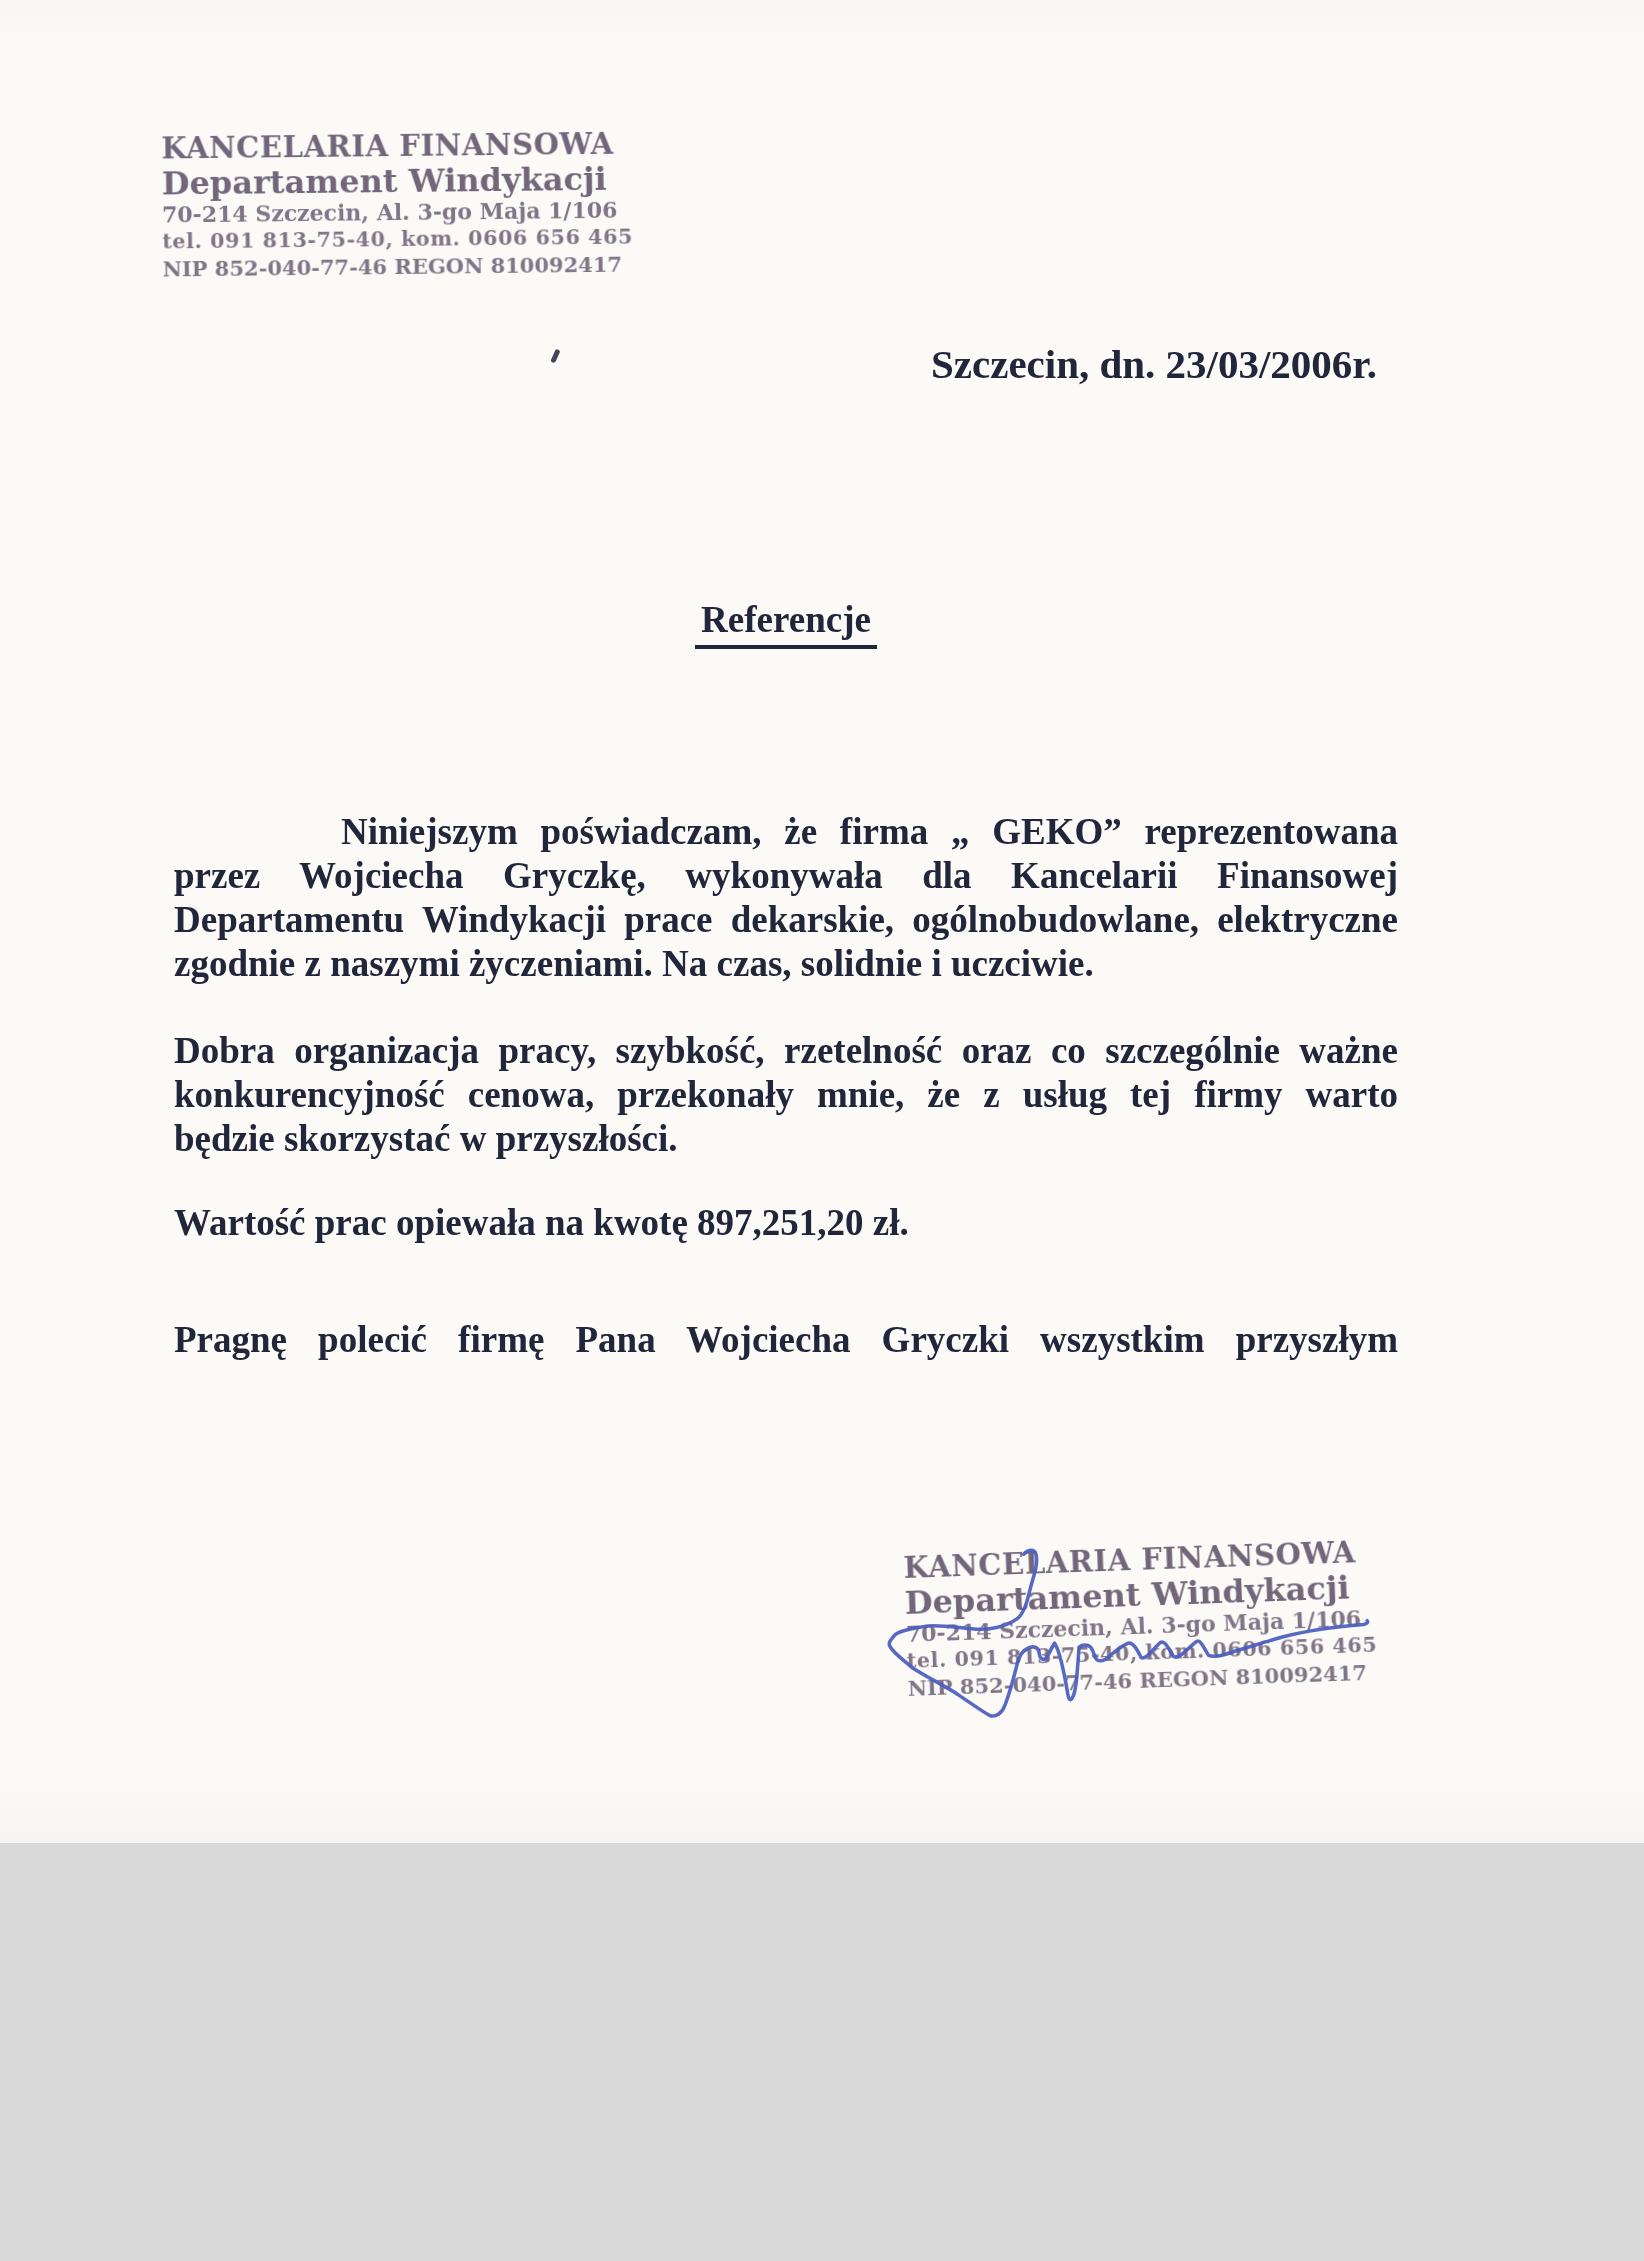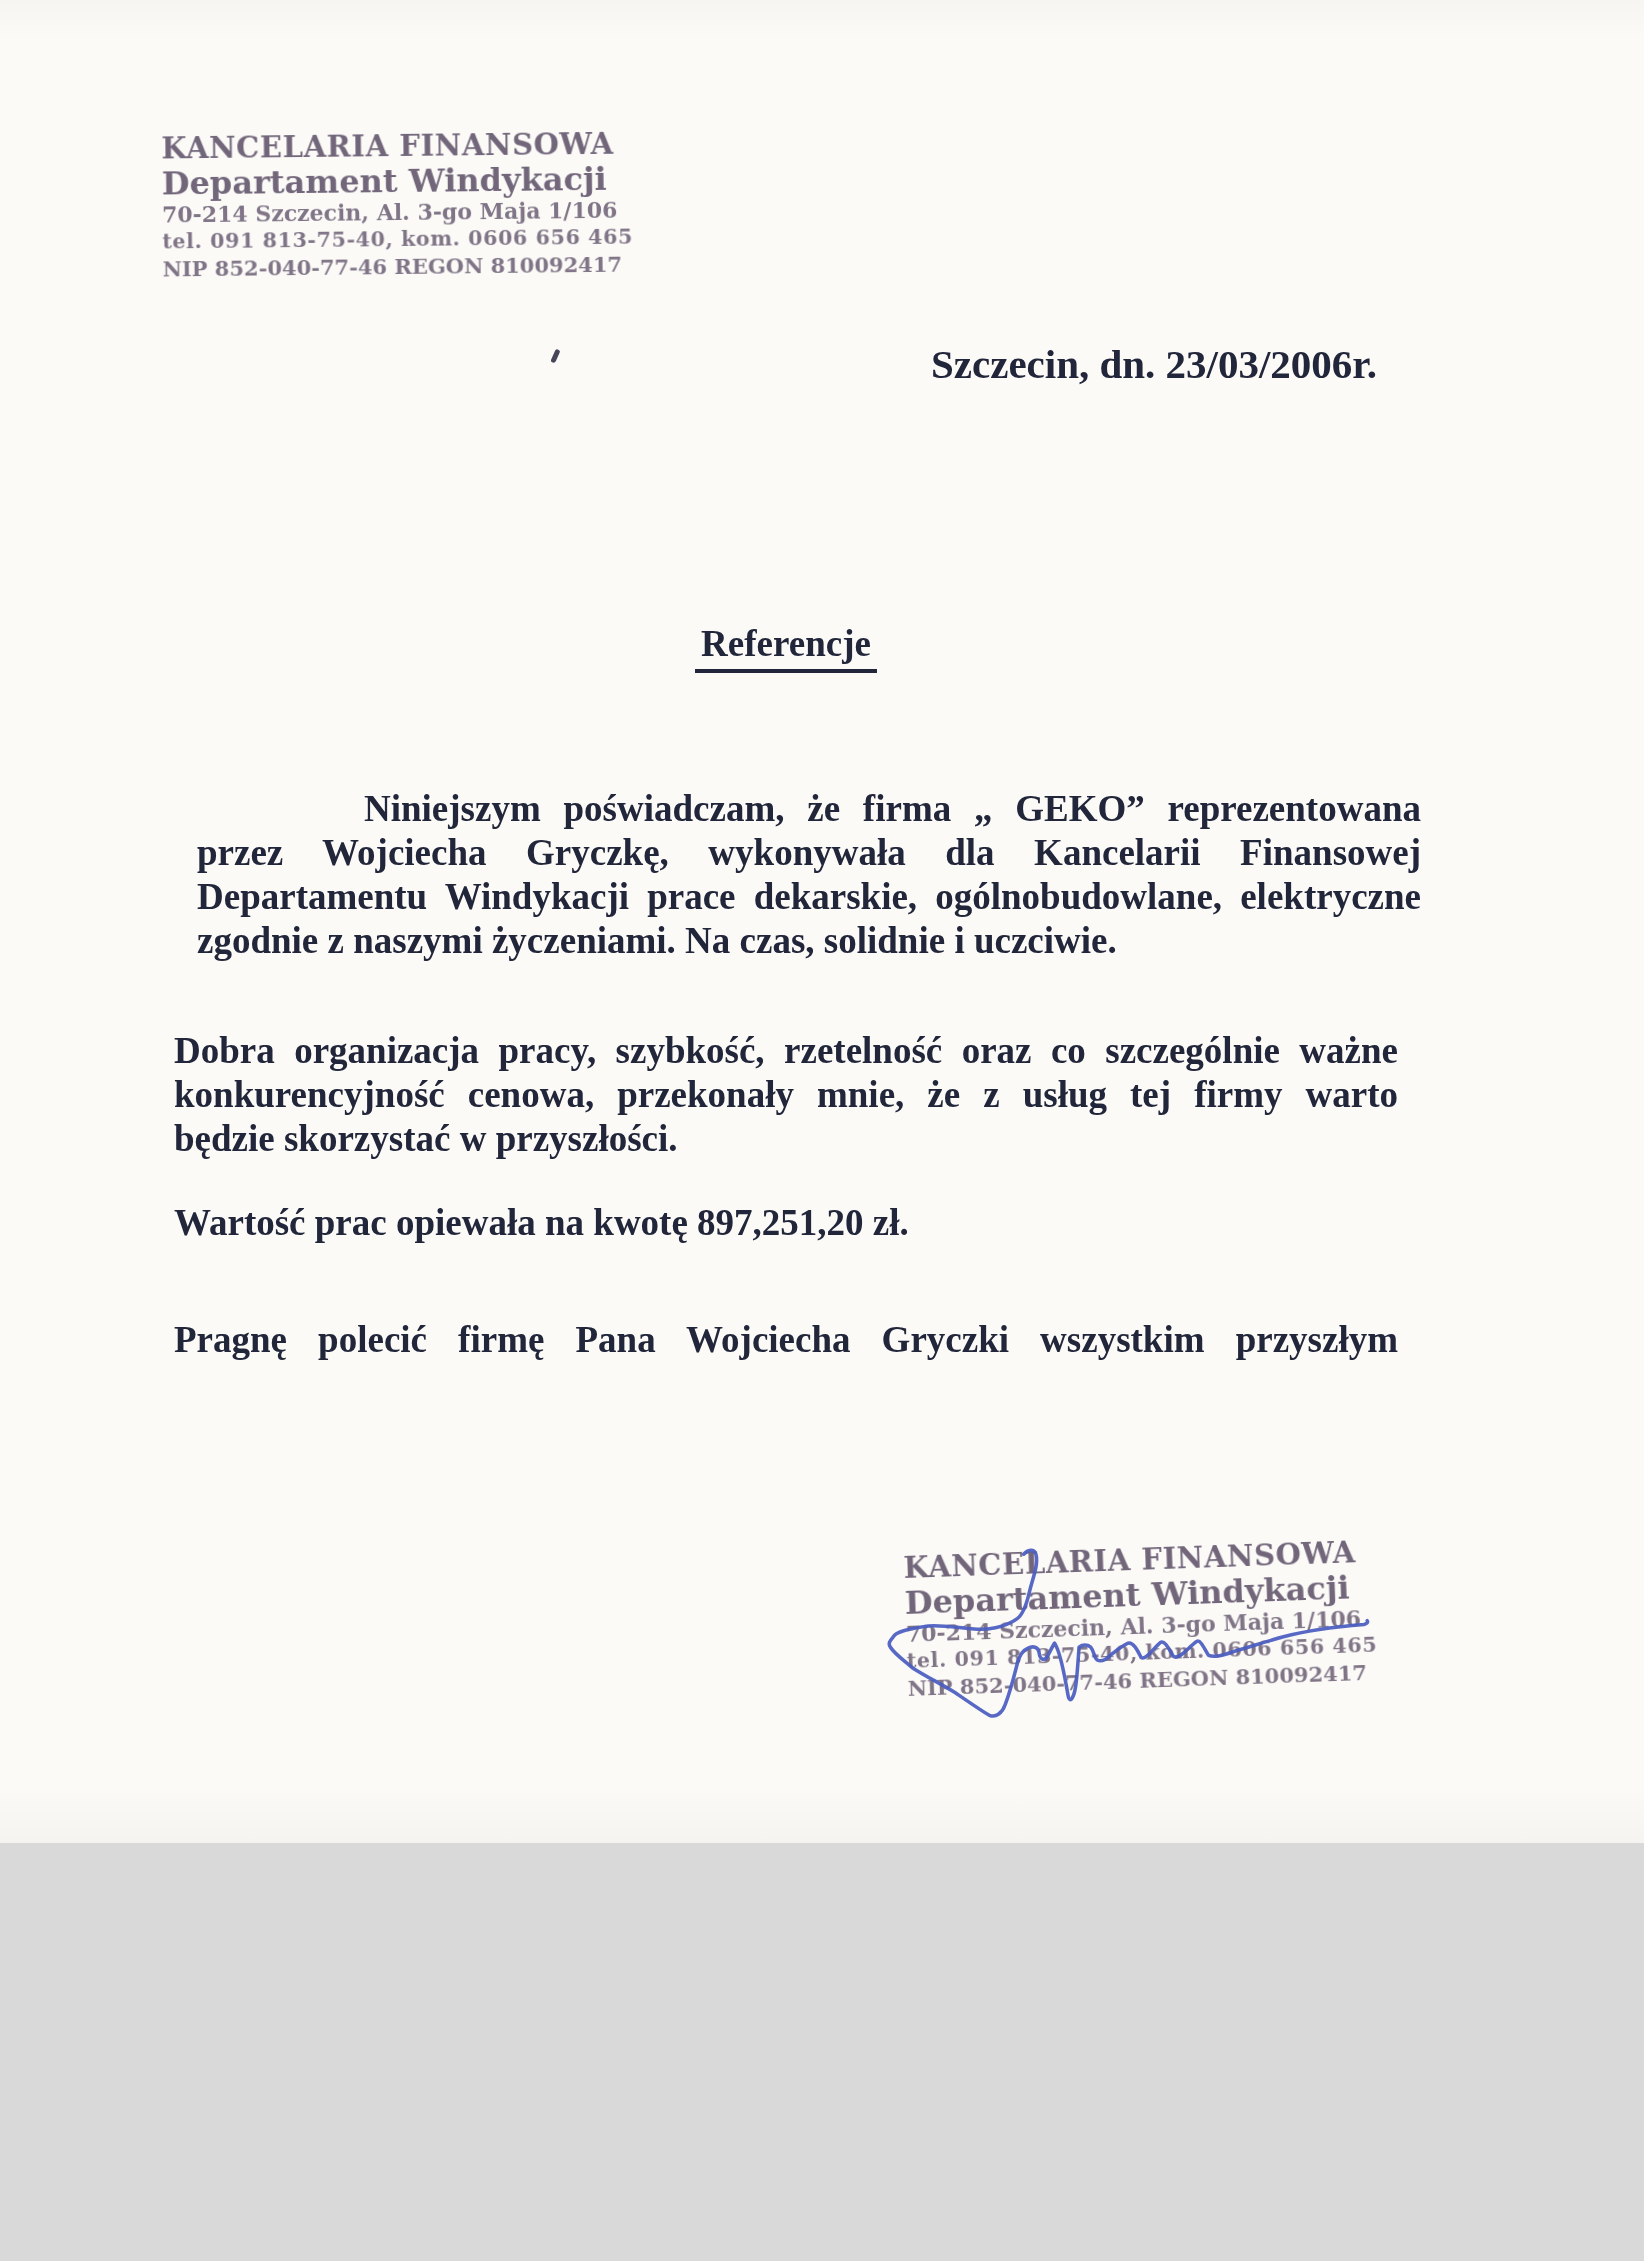--- a/index.html
+++ b/index.html
@@ -36,35 +36,35 @@
   .date-line {
     position:absolute; left:931px; top:345px;
     font-size:41px; line-height:39px; font-weight:bold;
   }
   .ink-speck {
     position:absolute; left:553px; top:349px;
     width:4.5px; height:13.5px;
     background:#46465a; border-radius:3.2px 2.6px 3.9px 2.6px;
     transform:rotate(24deg);
   }
-  .title-wrap { position:absolute; left:174px; top:599px; width:1224px; text-align:center;margin-top:24px; }
+  .title-wrap { position:absolute; left:174px; top:599px; width:1224px; text-align:center; }
   .doc-title {
     display:inline-block;
     font-size:37px; line-height:41px; font-weight:bold;
     border-bottom:4.5px solid currentColor;
     padding:0 5.8px 4.5px 5.8px;
   }
   .para {
     position:absolute; left:174px; width:1224px;
     font-size:37px; font-weight:bold;
   }
   .ln { line-height:44px; text-align:justify; text-align-last:justify; }
   .ln.last   { text-align:left; text-align-last:left; }
   .ln.indent { padding-left:167px; }
-  .p1 { top:787px;margin-left:23px; }
+  .p1 { top:810px; }
   .p2 { top:1029px; }
   .p3 { top:1201px; }
   .p4 { top:1291px;margin-top:27px; }
 
   
   .sig { position:absolute; left:831px; top:1527px; width:580px; height:213px; }
   .sig path {
     fill:none;
     stroke:var(--signature,#4a5cc0);
     stroke-width:5.5;

